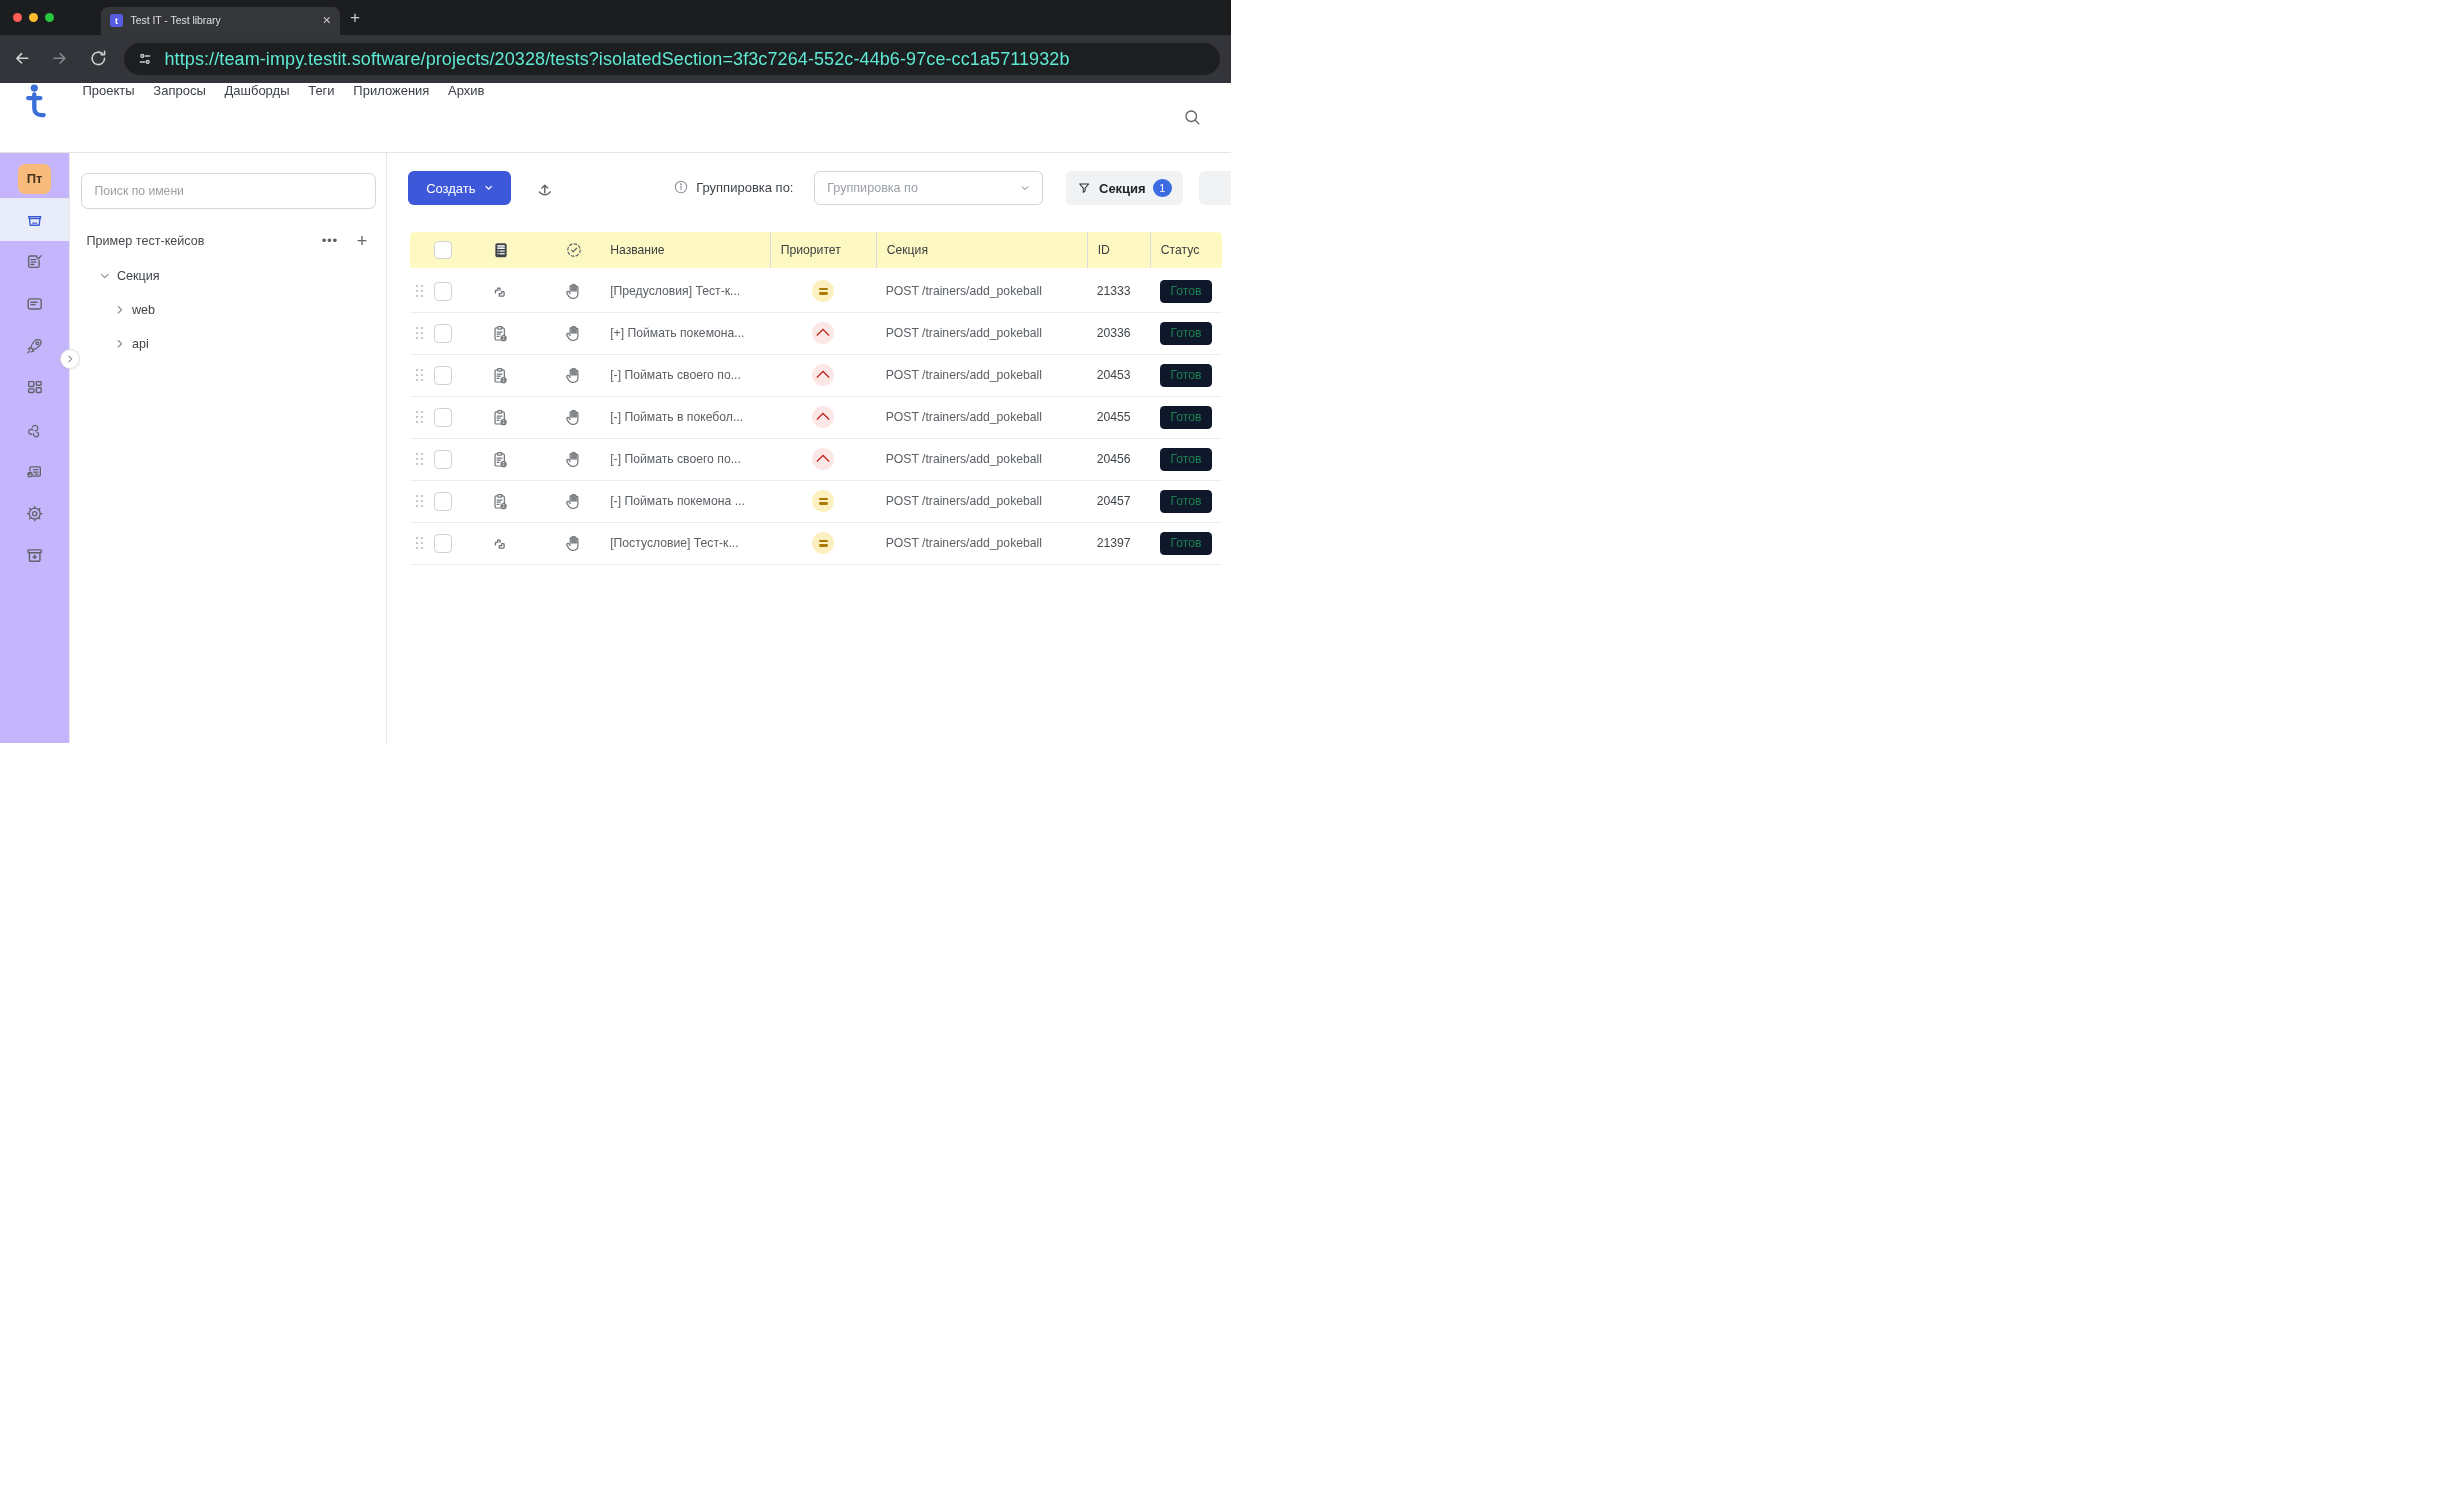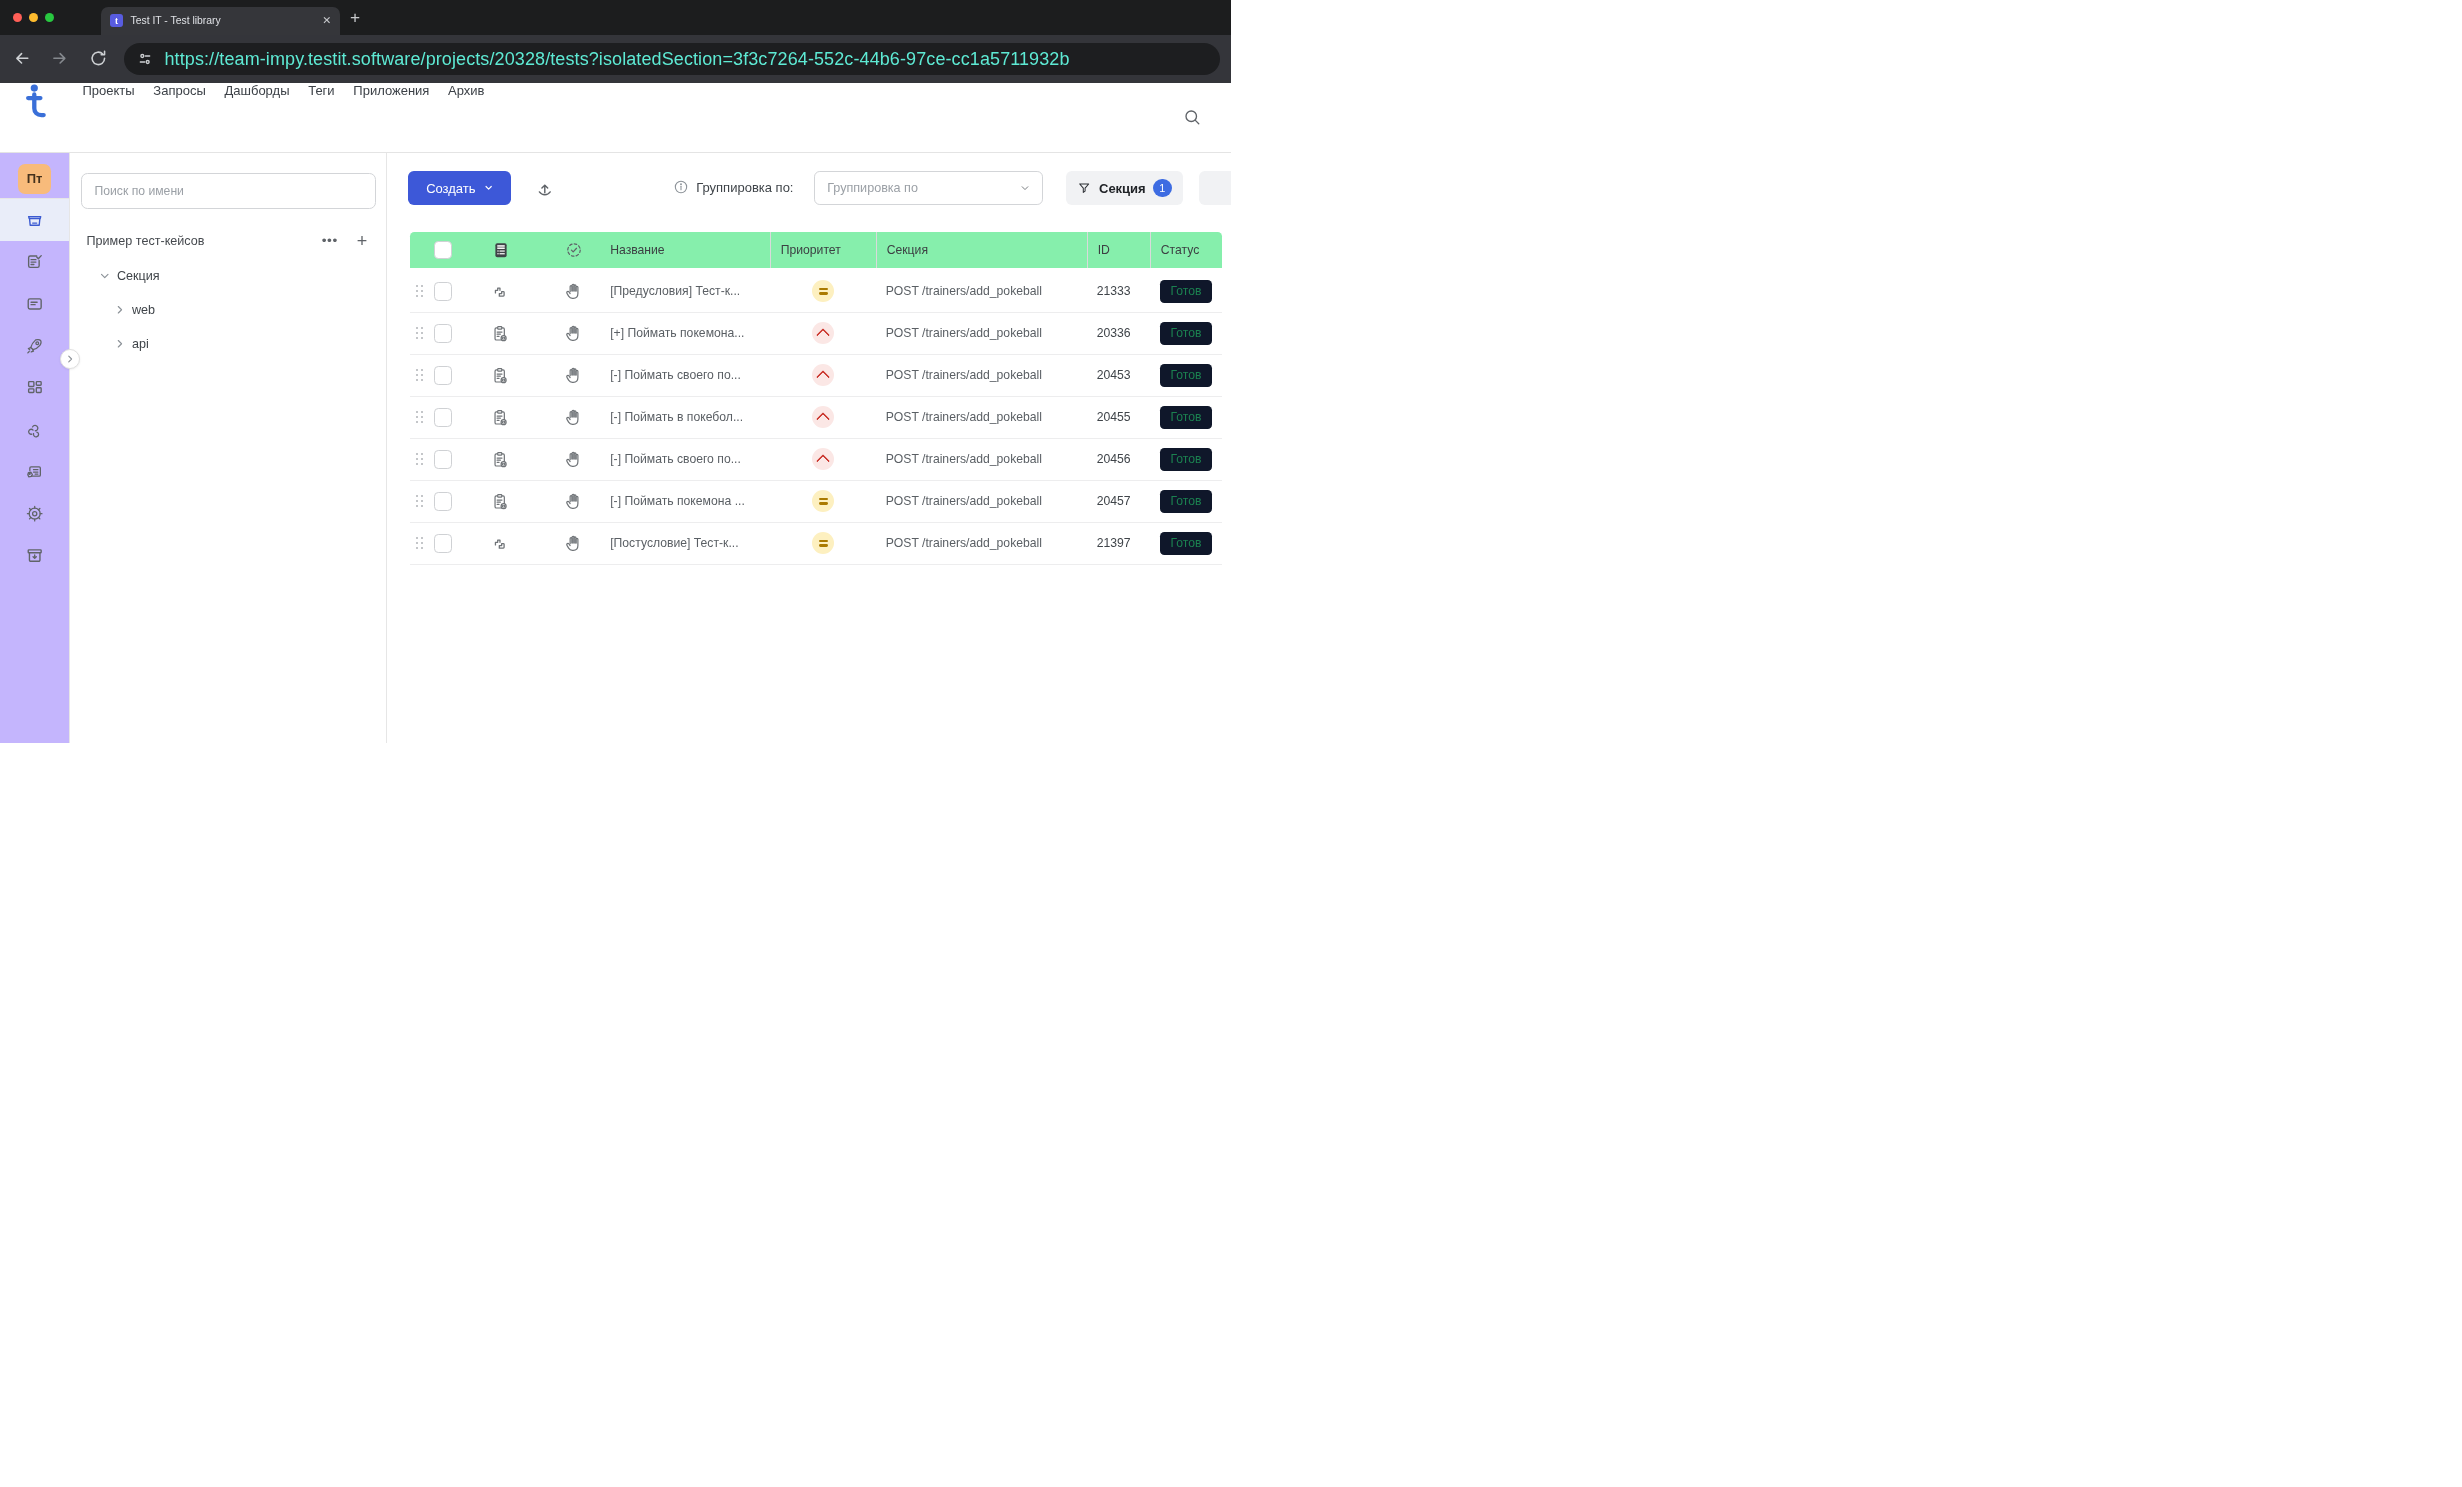--- a/index.html
+++ b/index.html
@@ -80,21 +80,21 @@
                 display:flex; align-items:center; justify-content:center; gap:7.2px; }
   .filter-btn svg { width:14.4px; height:14.4px; color:#2b2e33; }
   .filter-label { font-size:13px; font-weight:600; color:#202327; }
   .filter-badge { width:18.7px; height:18.7px; border-radius:50%; background:#3d6ce2; color:#fff; font-size:10.8px;
                   display:flex; align-items:center; justify-content:center; }
   .partial-btn { position:absolute; left:812px; top:18px; width:45px; height:34px; border-radius:5.8px; background:#f1f2f4; }
 
   
   .table { position:absolute; left:23px; right:8.6px; top:79px; }
   .tgrid { display:grid; grid-template-columns:20px 26px 89px 58px 1fr 106px 211px 63px 72px; align-items:center; }
-  .thead { height:36px; background:#86efac; border-radius:4.3px 4.3px 0 0; color:#3c4043; font-size:12.2px; }
+  .thead { height:36px; background:#fef9c3; border-radius:4.3px 4.3px 0 0; color:#3c4043; font-size:12.2px; }
   .thead .hcell { display:flex; align-items:center; height:100%; }
   .hdiv { border-left:0.7px solid #d9dadb; padding-left:9.3px; }
   .hicon { justify-content:center; }
   .thead svg { width:18px; height:18px; }
   .tbody { margin-top:2.9px; }
   .trow { height:42px; border-bottom:0.7px solid #ededee; font-size:12.2px; }
   .drag { display:flex; justify-content:center; color:#b0b3b7; }
   .dots { display:grid; grid-template-columns:repeat(2,2.9px); grid-auto-rows:2.9px; gap:2.2px; }
   .dots i { width:2.2px; height:2.2px; border-radius:50%; background:#b0b3b7; display:block; }
   .cb { width:18.7px; height:18.7px; border:1.1px solid #cfd1d4; border-radius:4.3px; background:#fff; margin:0 auto; }

